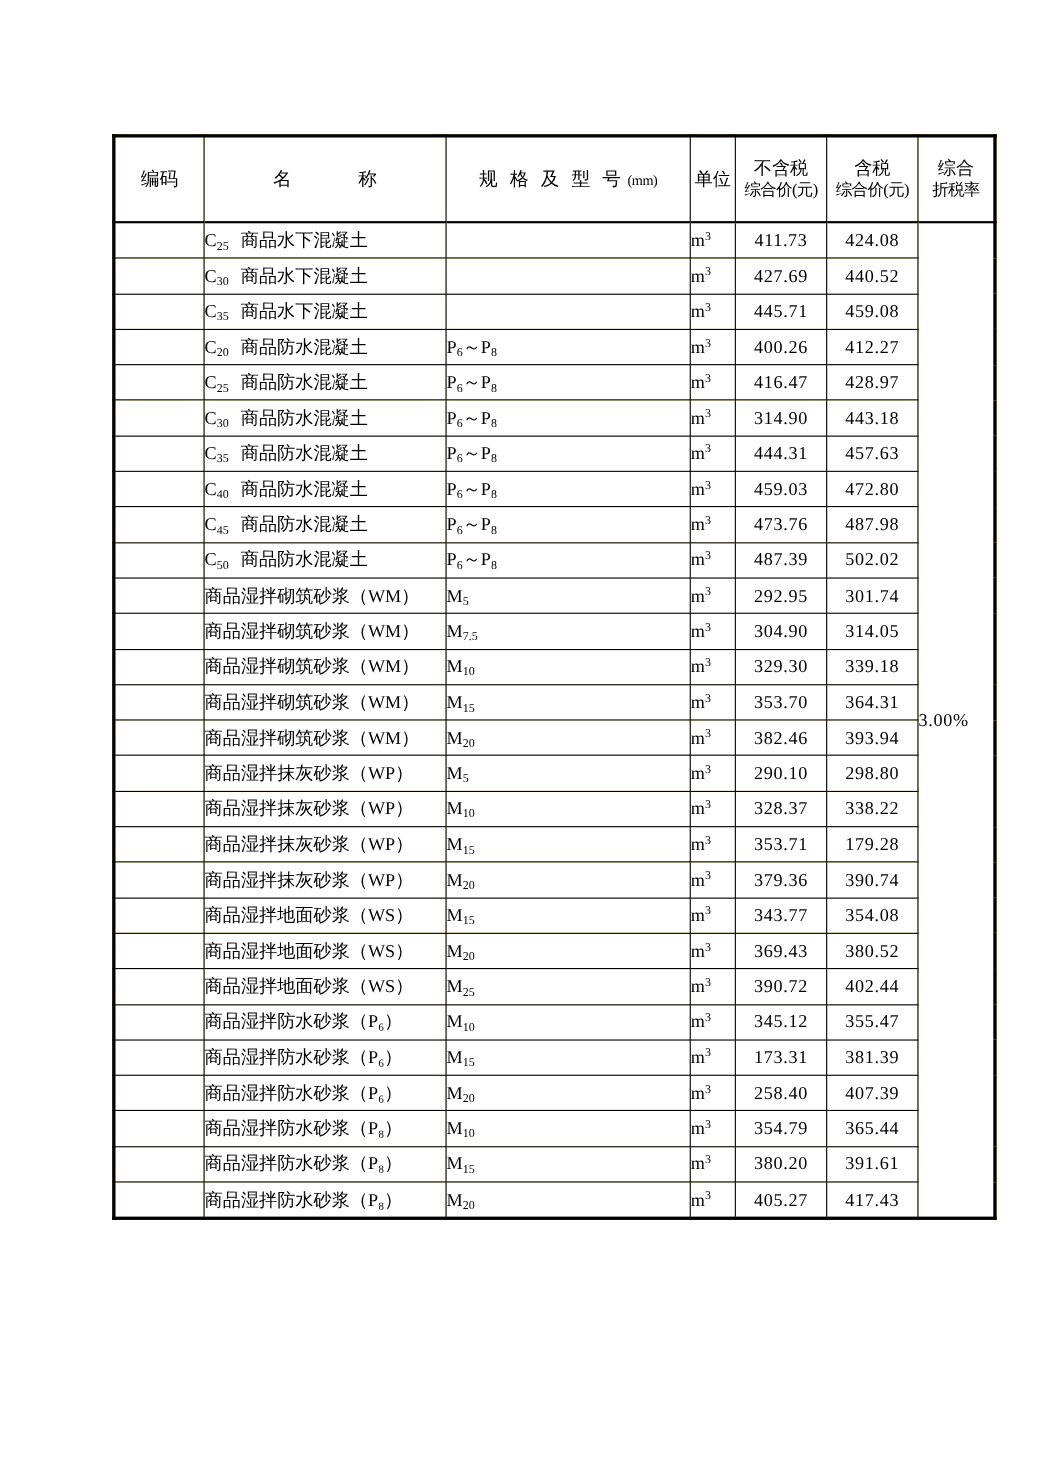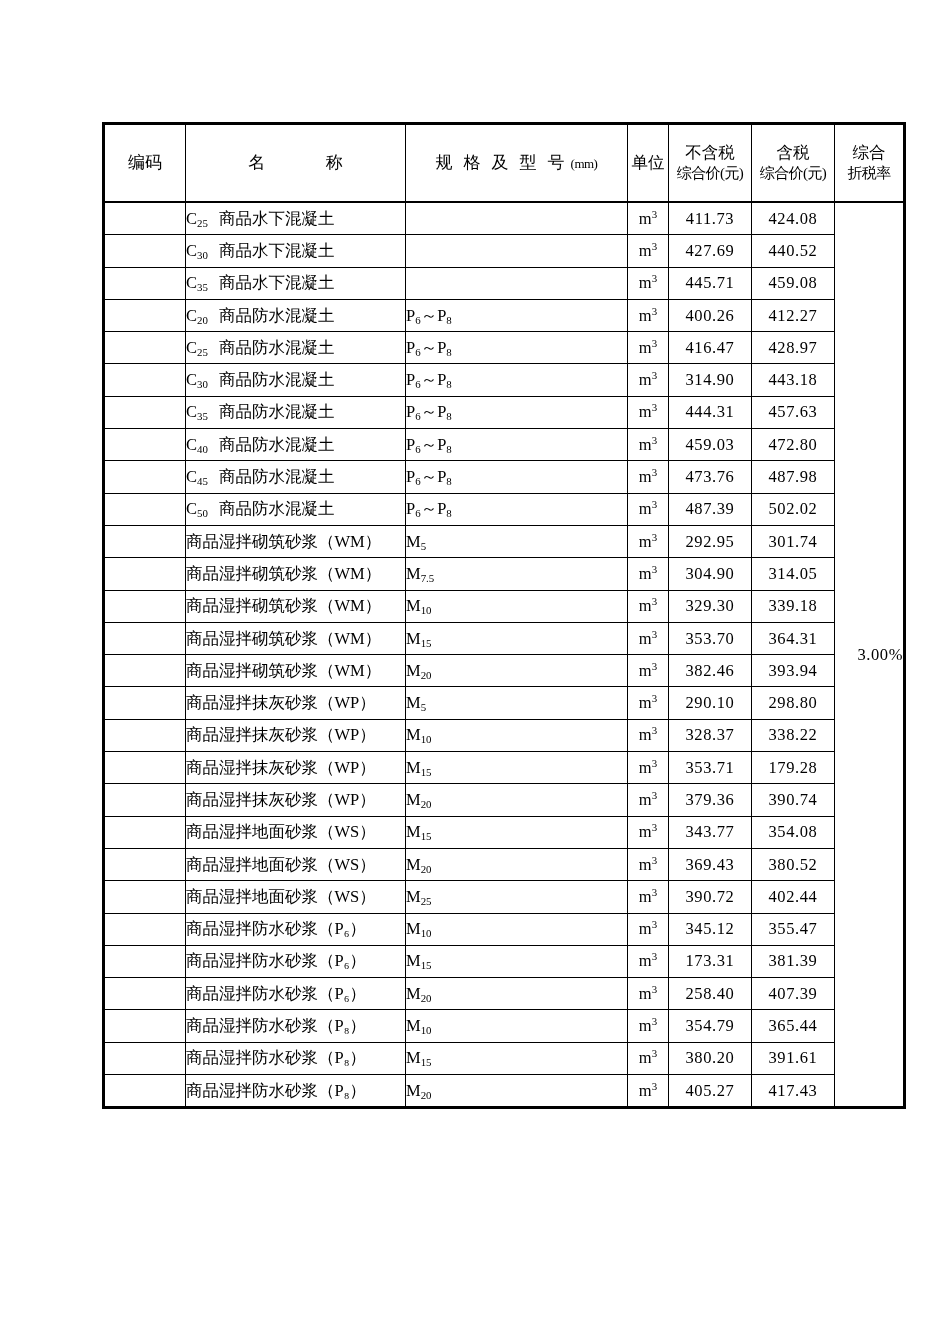--- a/index.html
+++ b/index.html
@@ -110,30 +110,30 @@
   .cell-name .grade {
     font-family: "Liberation Serif", serif;
     margin-right: 11px;
   }
   .cell-spec {
     padding-left: 10px;
     font-size: 15px;
     white-space: nowrap;
   }
   .cell-unit {
-    text-align: center;
+    text-align: left;
     font-size: 13.5px;
   }
   .cell-price {
     text-align: center;
     font-size: 16.5px;
     letter-spacing: 0.6px;
   }
   .cell-rate {
-    text-align: right;
+    text-align: left;
     font-size: 17px;
     letter-spacing: 0.6px;
     border-left: 1px solid #000;
   }
 
   sub {
     font-size: 0.66em;
     vertical-align: -0.28em;
     line-height: 0;
     font-family: Liberation Serif, serif;

